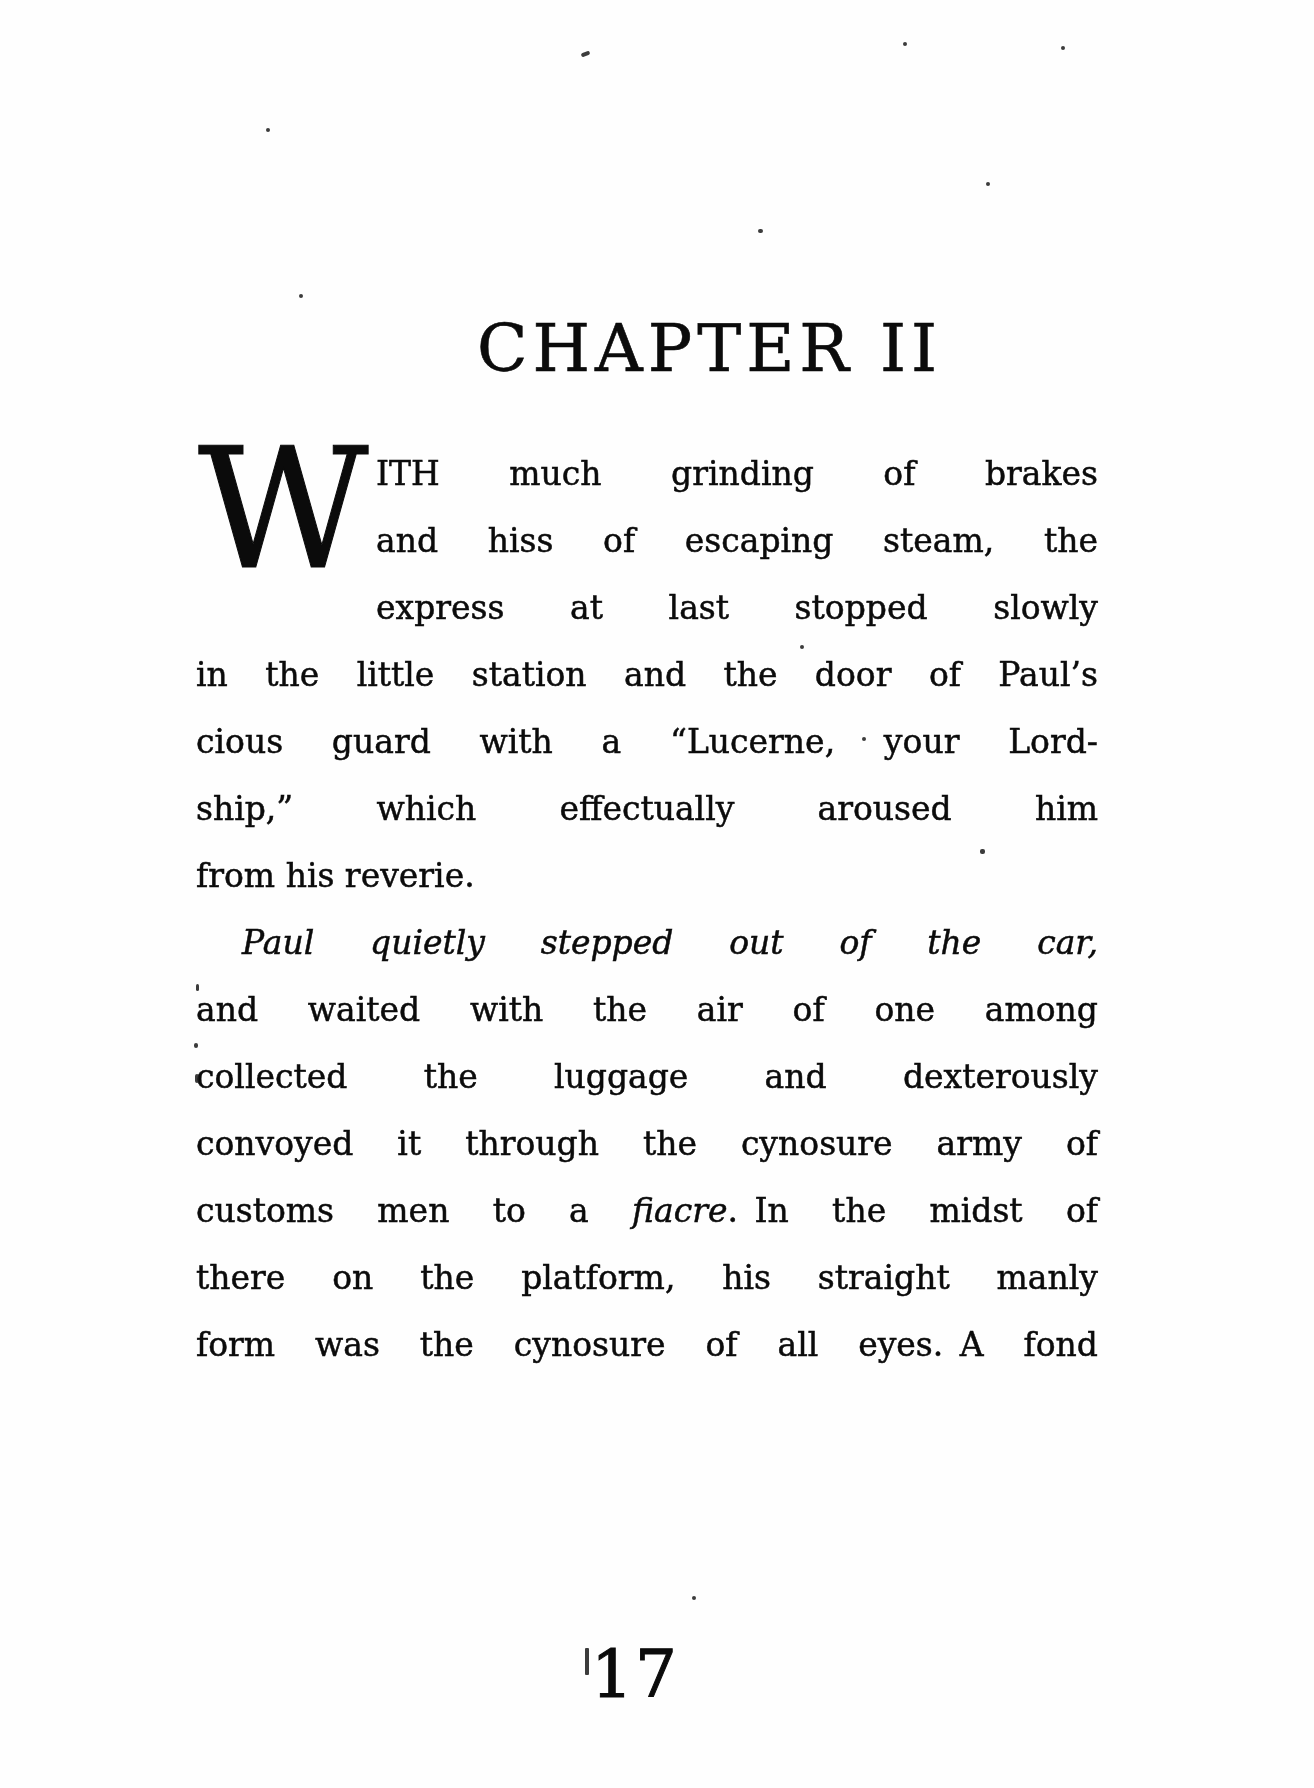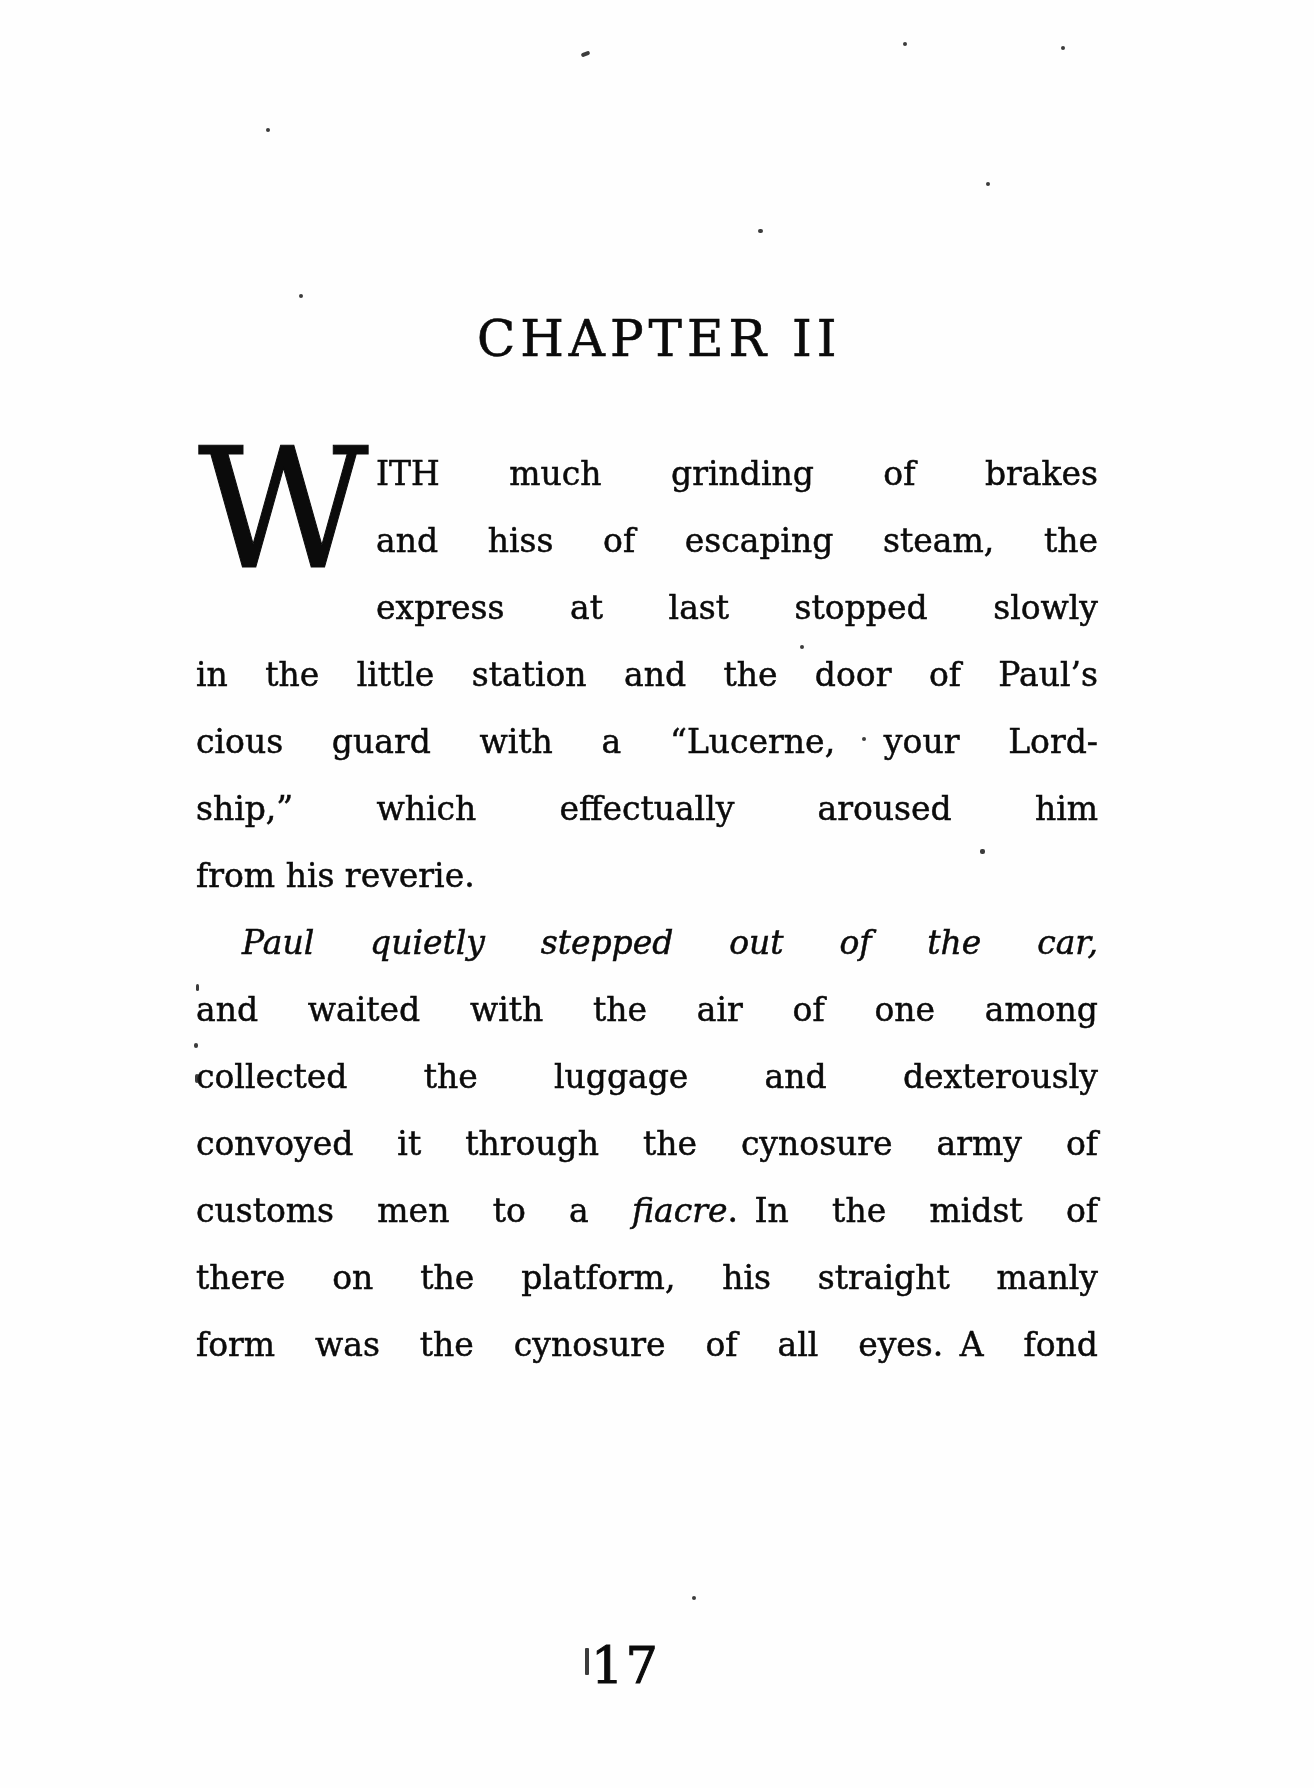--- a/index.html
+++ b/index.html
@@ -18,21 +18,21 @@
   .page {
     position: absolute;
     inset: 0;
     background: #fefefe;
   }
   .heading {
     position: absolute;
     left: 477px;
     top: 310px;
     margin: 0;
-    font-size: 50px;
+    font-size: 66px;
     font-weight: normal;
     letter-spacing: 5px;
     white-space: nowrap;
     -webkit-text-stroke: 0.6px #0b0b0b;
   }
   .drop-cap {
     position: absolute;
     left: 198px;
     top: 427px;
     font-size: 166px;
@@ -60,21 +60,21 @@
     text-align-last: left;
   }
   .line.para-start {
     text-indent: 46px;
     font-style: italic;
   }
   .page-number {
     position: absolute;
     left: 591px;
     top: 1636px;
-    font-size: 51px;
+    font-size: 66px;
     letter-spacing: 2px;
     -webkit-text-stroke: 1px #0b0b0b;
   }
   .speck {
     position: absolute;
     background: #1a1a1a;
     border-radius: 2px;
     opacity: 0.85;
   }
 </style>

